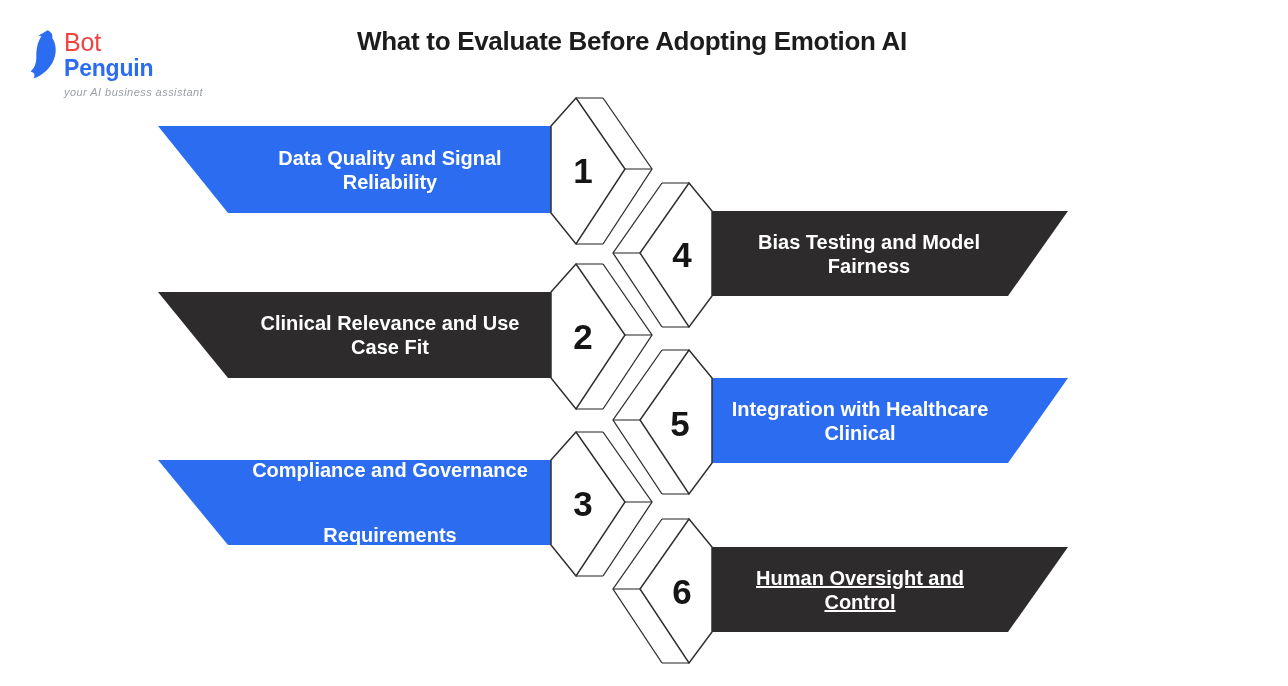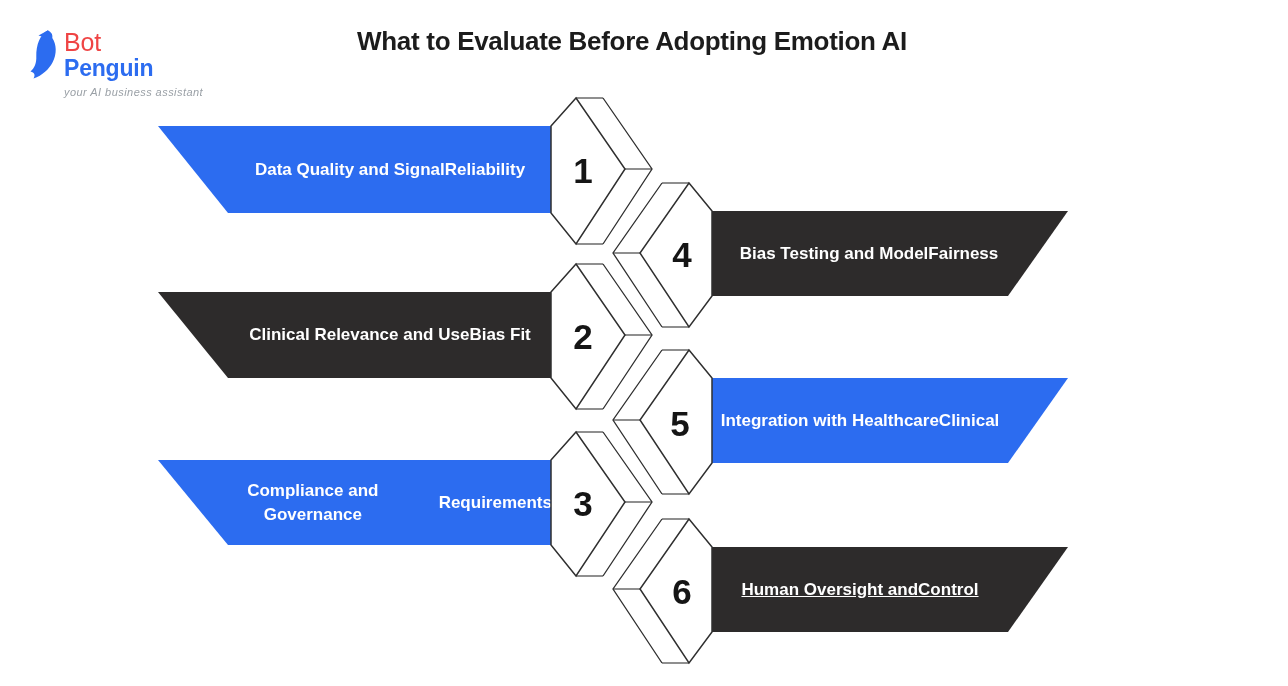--- a/index.html
+++ b/index.html
@@ -13,22 +13,22 @@
   .logo-text{position:absolute;left:42px;top:6px;line-height:1;}
   .logo-bot{display:block;font-size:25px;font-weight:400;color:#ef4444;letter-spacing:-0.2px;}
   .logo-penguin{display:block;font-size:23px;font-weight:800;color:#2c6cf0;margin-top:2px;letter-spacing:-0.2px;}
   .logo-tagline{display:block;font-size:11px;font-style:italic;color:#9aa0a6;margin-top:7px;letter-spacing:0.45px;white-space:nowrap;}
   .title{
     position:absolute;left:0;top:26px;width:1264px;margin:0;text-align:center;
     font-size:26px;font-weight:700;color:#1c1c1c;letter-spacing:-0.3px;
   }
   
   .banner{
-    position:absolute;display:flex;flex-direction:row;align-items:center;justify-content:center;
-    color:#ffffff;font-weight:700;font-size:17px;line-height:24px;text-align:center;
+    position:absolute;display:flex;flex-direction:column;align-items:center;justify-content:center;
+    color:#ffffff;font-weight:700;font-size:20px;line-height:24px;text-align:center;
   }
   .banner.left{clip-path:polygon(0 0,100% 0,100% 100%,70px 100%);padding-left:70px;box-sizing:border-box;}
   .banner.right{clip-path:polygon(0 0,100% 0,296px 100%,0 100%);padding-right:60px;box-sizing:border-box;}
   .banner.blue{background:#2c6cf0;}
   .banner.dark{background:#2d2b2b;}
   .b1{left:158px;top:126px;width:394px;height:87px;}
   .b2{left:158px;top:292px;width:394px;height:86px;justify-content:center;}
   .b3{left:158px;top:460px;width:394px;height:85px;gap:41px;}
   .b4{left:712px;top:211px;width:356px;height:85px;padding-left:18px;}
   .b5{left:712px;top:378px;width:356px;height:85px;}
@@ -59,21 +59,21 @@
   </div>
 
   <h1 class="title">What to Evaluate Before Adopting Emotion AI</h1>
 
   <div class="banner left blue b1">
     <span>Data Quality and Signal</span>
     <span>Reliability</span>
   </div>
   <div class="banner left dark b2">
     <span>Clinical Relevance and Use</span>
-    <span>Bias Fit</span>
+    <span>Case Fit</span>
   </div>
   <div class="banner left blue b3">
     <span>Compliance and Governance</span>
     <span>Requirements</span>
   </div>
   <div class="banner right dark b4">
     <span>Bias Testing and Model</span>
     <span>Fairness</span>
   </div>
   <div class="banner right blue b5">

